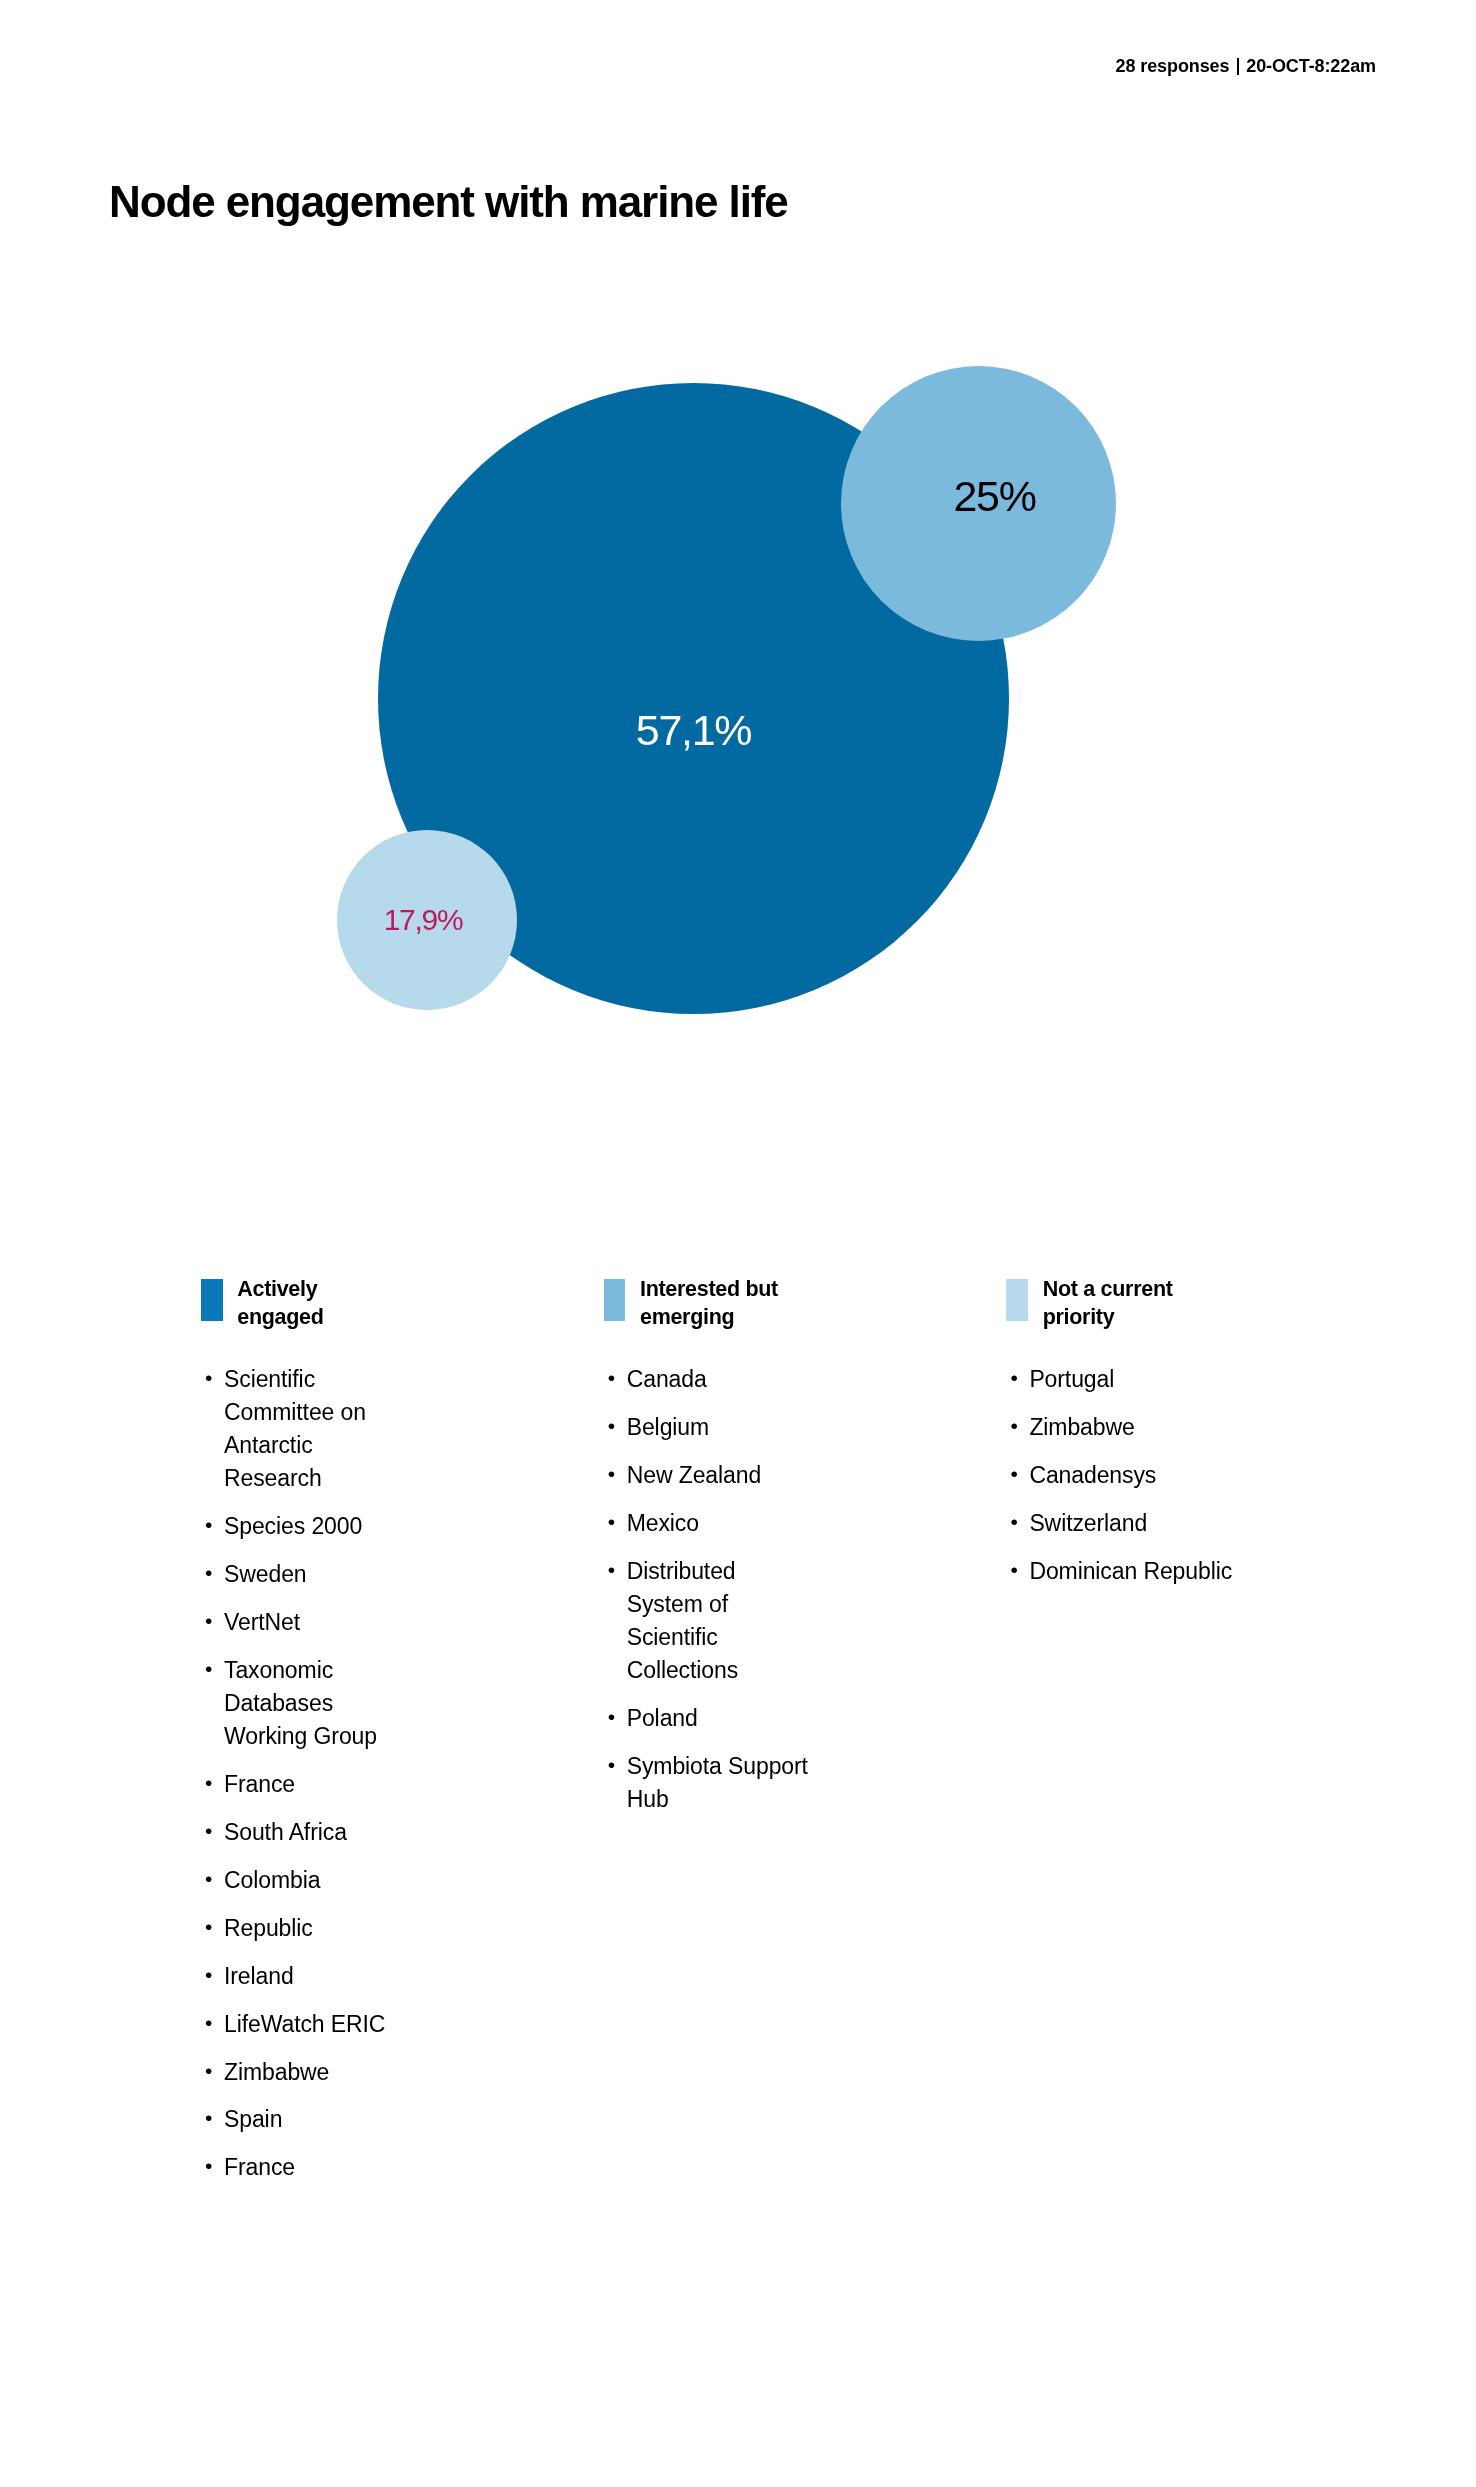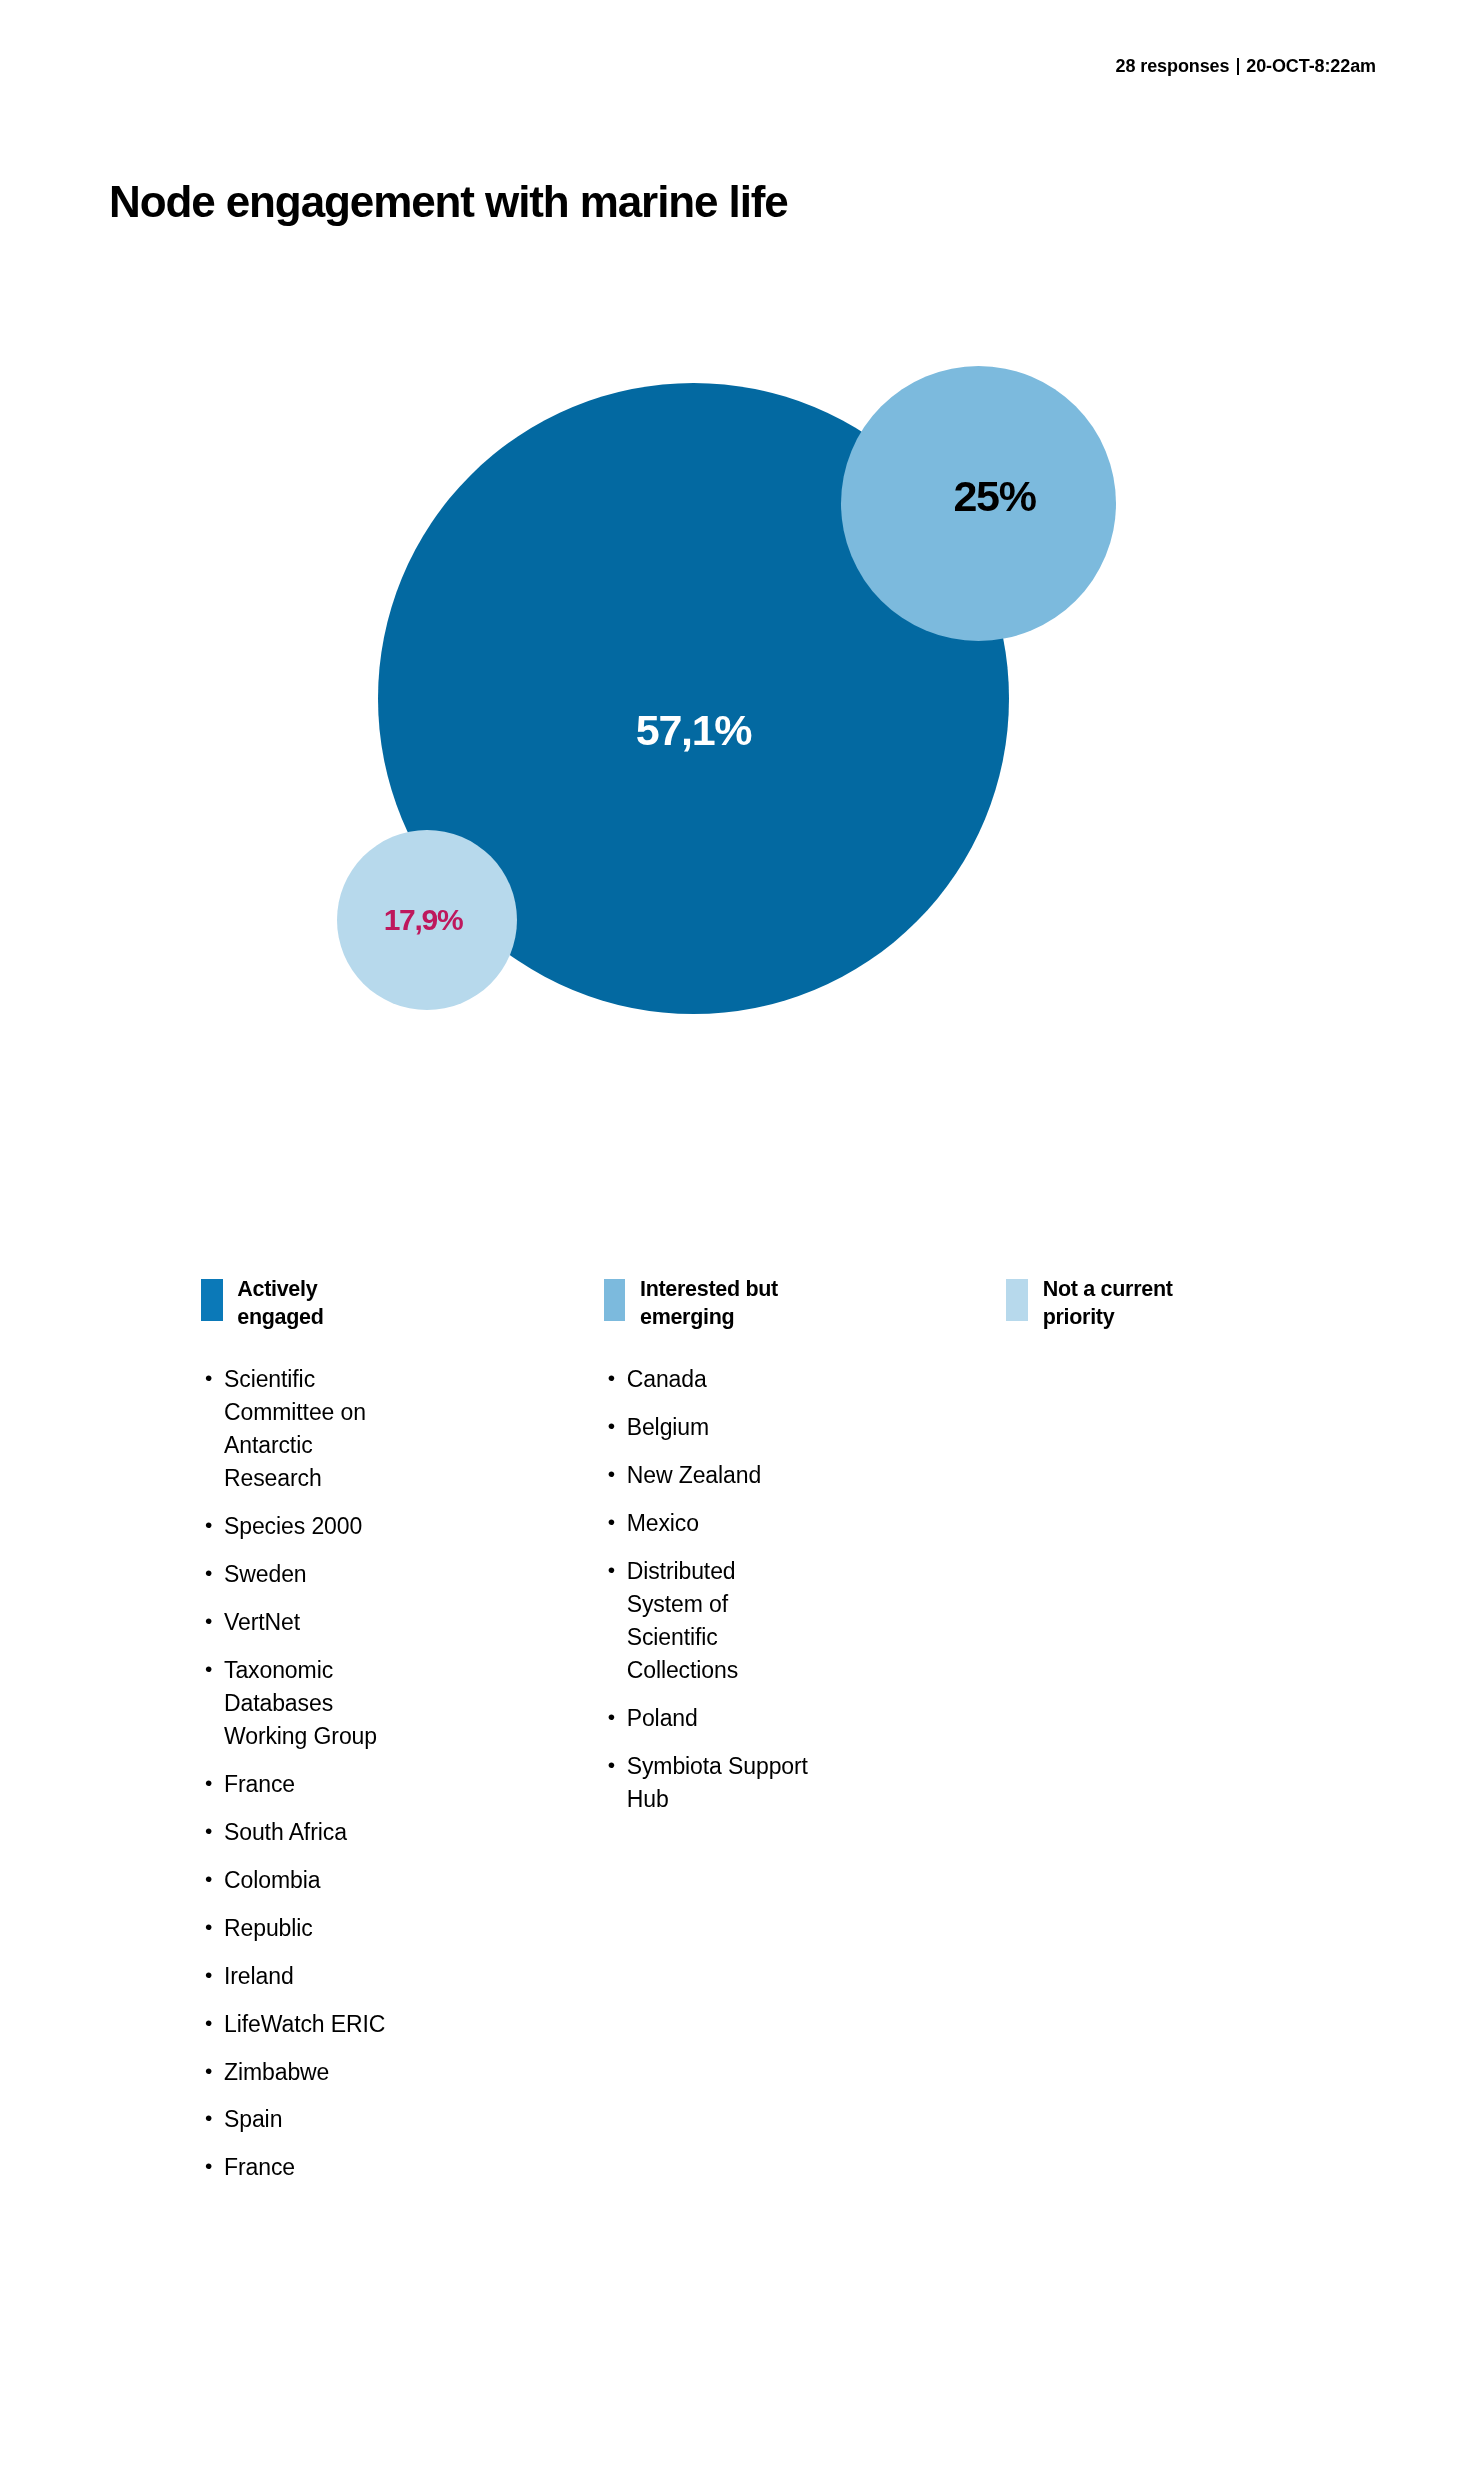--- a/index.html
+++ b/index.html
@@ -59,21 +59,21 @@
   }
   .bubble {
     position: absolute;
     border-radius: 50%;
     display: flex;
     align-items: center;
     justify-content: center;
   }
   .bubble-label {
     font-size: 43px;
-    font-weight: 700;
+    font-weight: 400;
     letter-spacing: -1.3px;
     line-height: 1;
   }
 
   
   .bubble-main {
     left: 378px;
     top: 67px;
     width: 631px;
     height: 631px;
@@ -238,16 +238,23 @@
       <li>Poland</li>
       <li>Symbiota Support Hub</li>
     </ul>
   </div>
 
   <div class="legend-col col-3">
     <div class="legend-head">
       <span class="legend-swatch" style="background:#b7d9ec"></span>
       <span class="legend-head-label">Not a current priority</span>
     </div>
+    <ul class="legend-list">
+      <li>Portugal</li>
+      <li>Zimbabwe</li>
+      <li>Canadensys</li>
+      <li>Switzerland</li>
+      <li>Dominican Republic</li>
+    </ul>
   </div>
 
 </div>
 
 
 </body></html>

